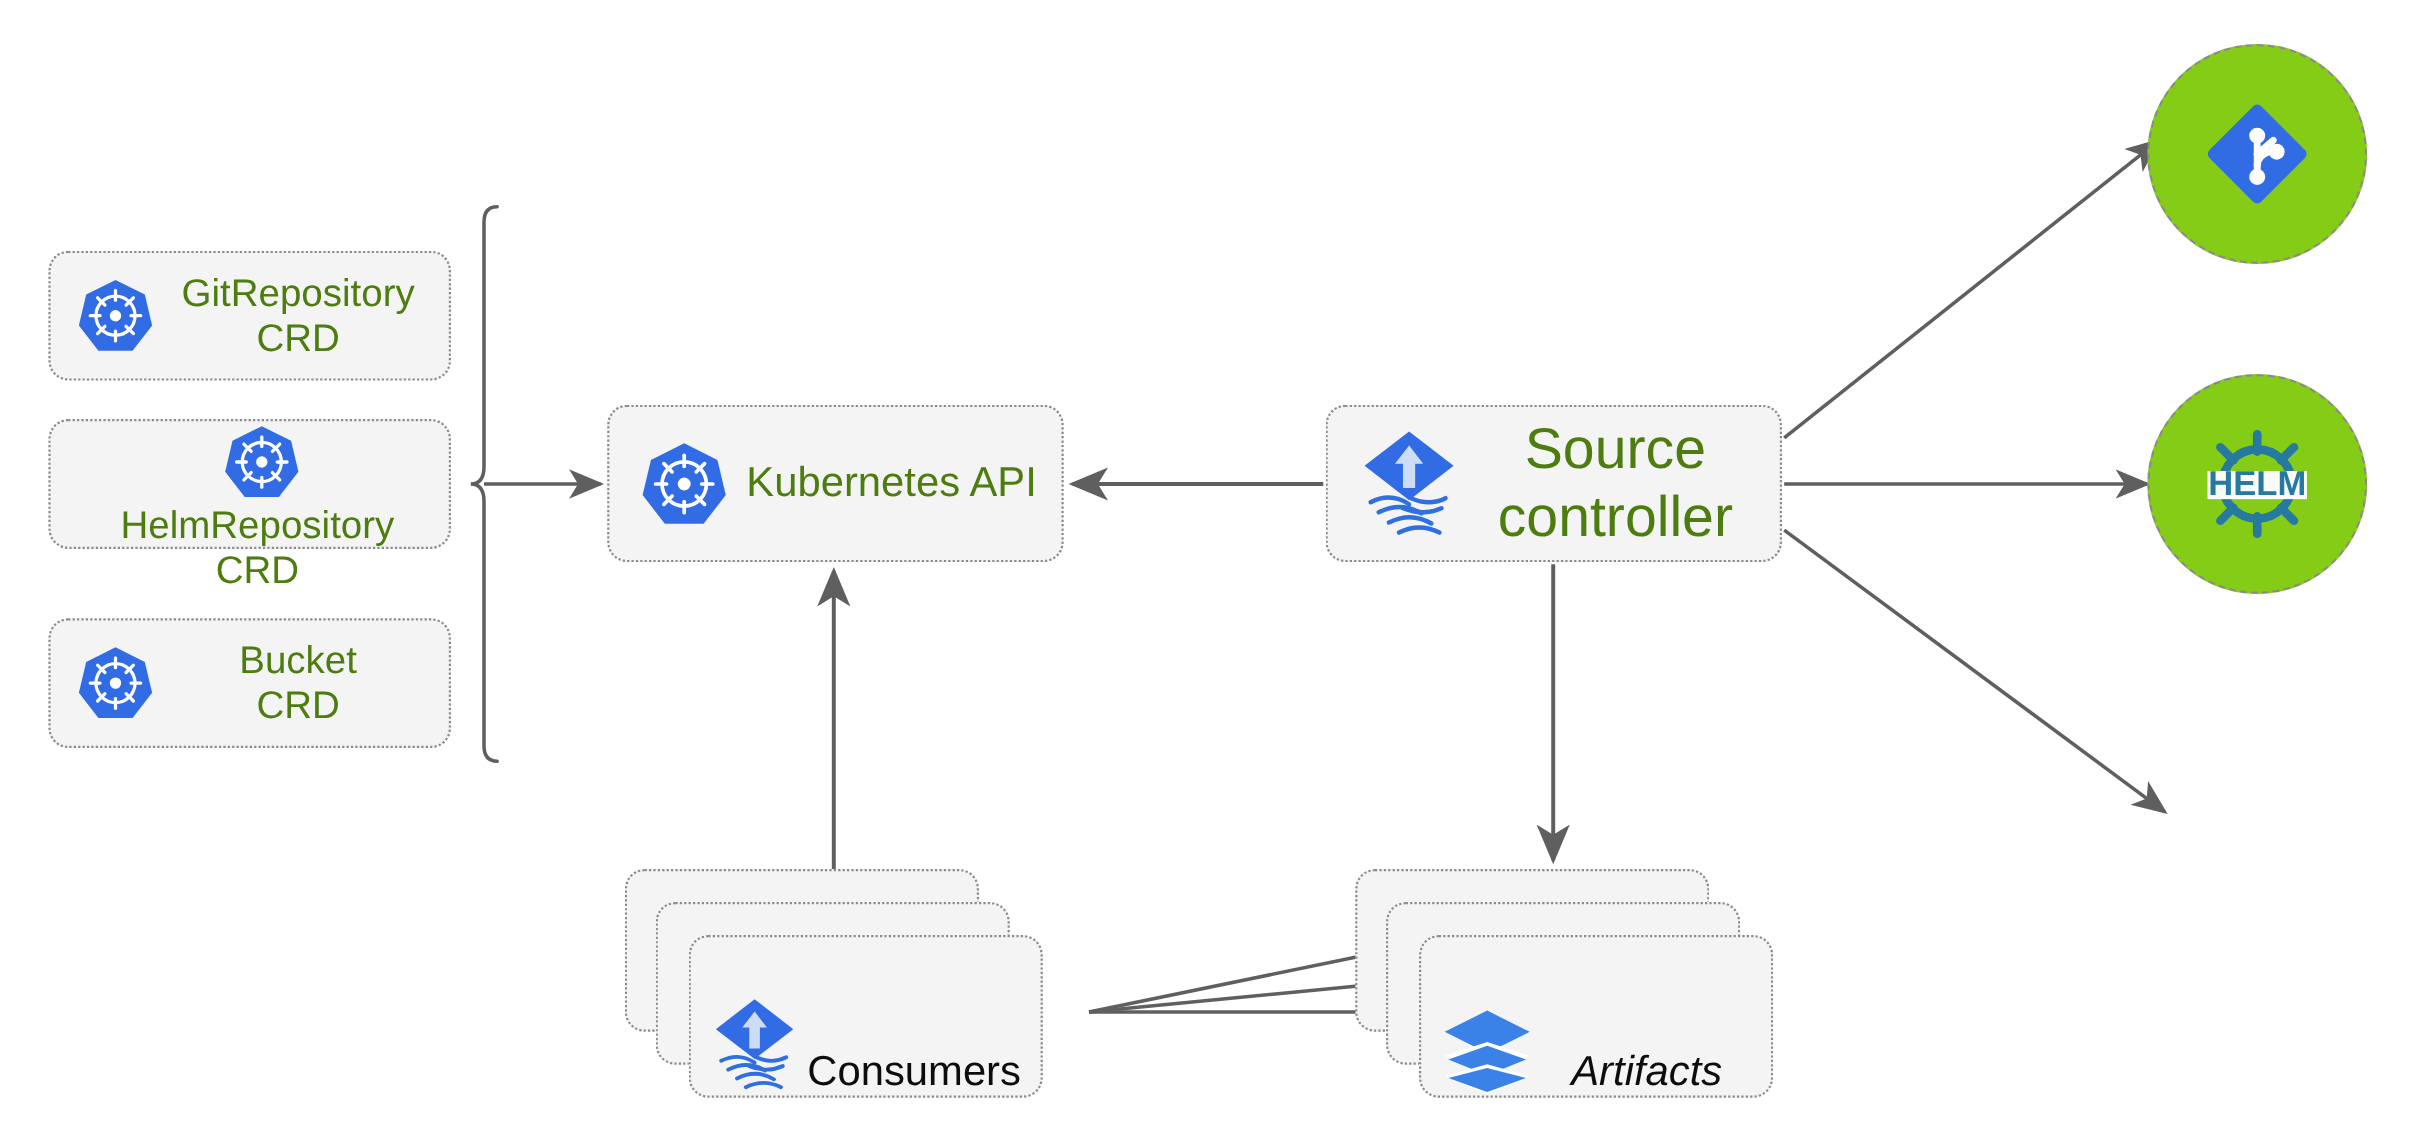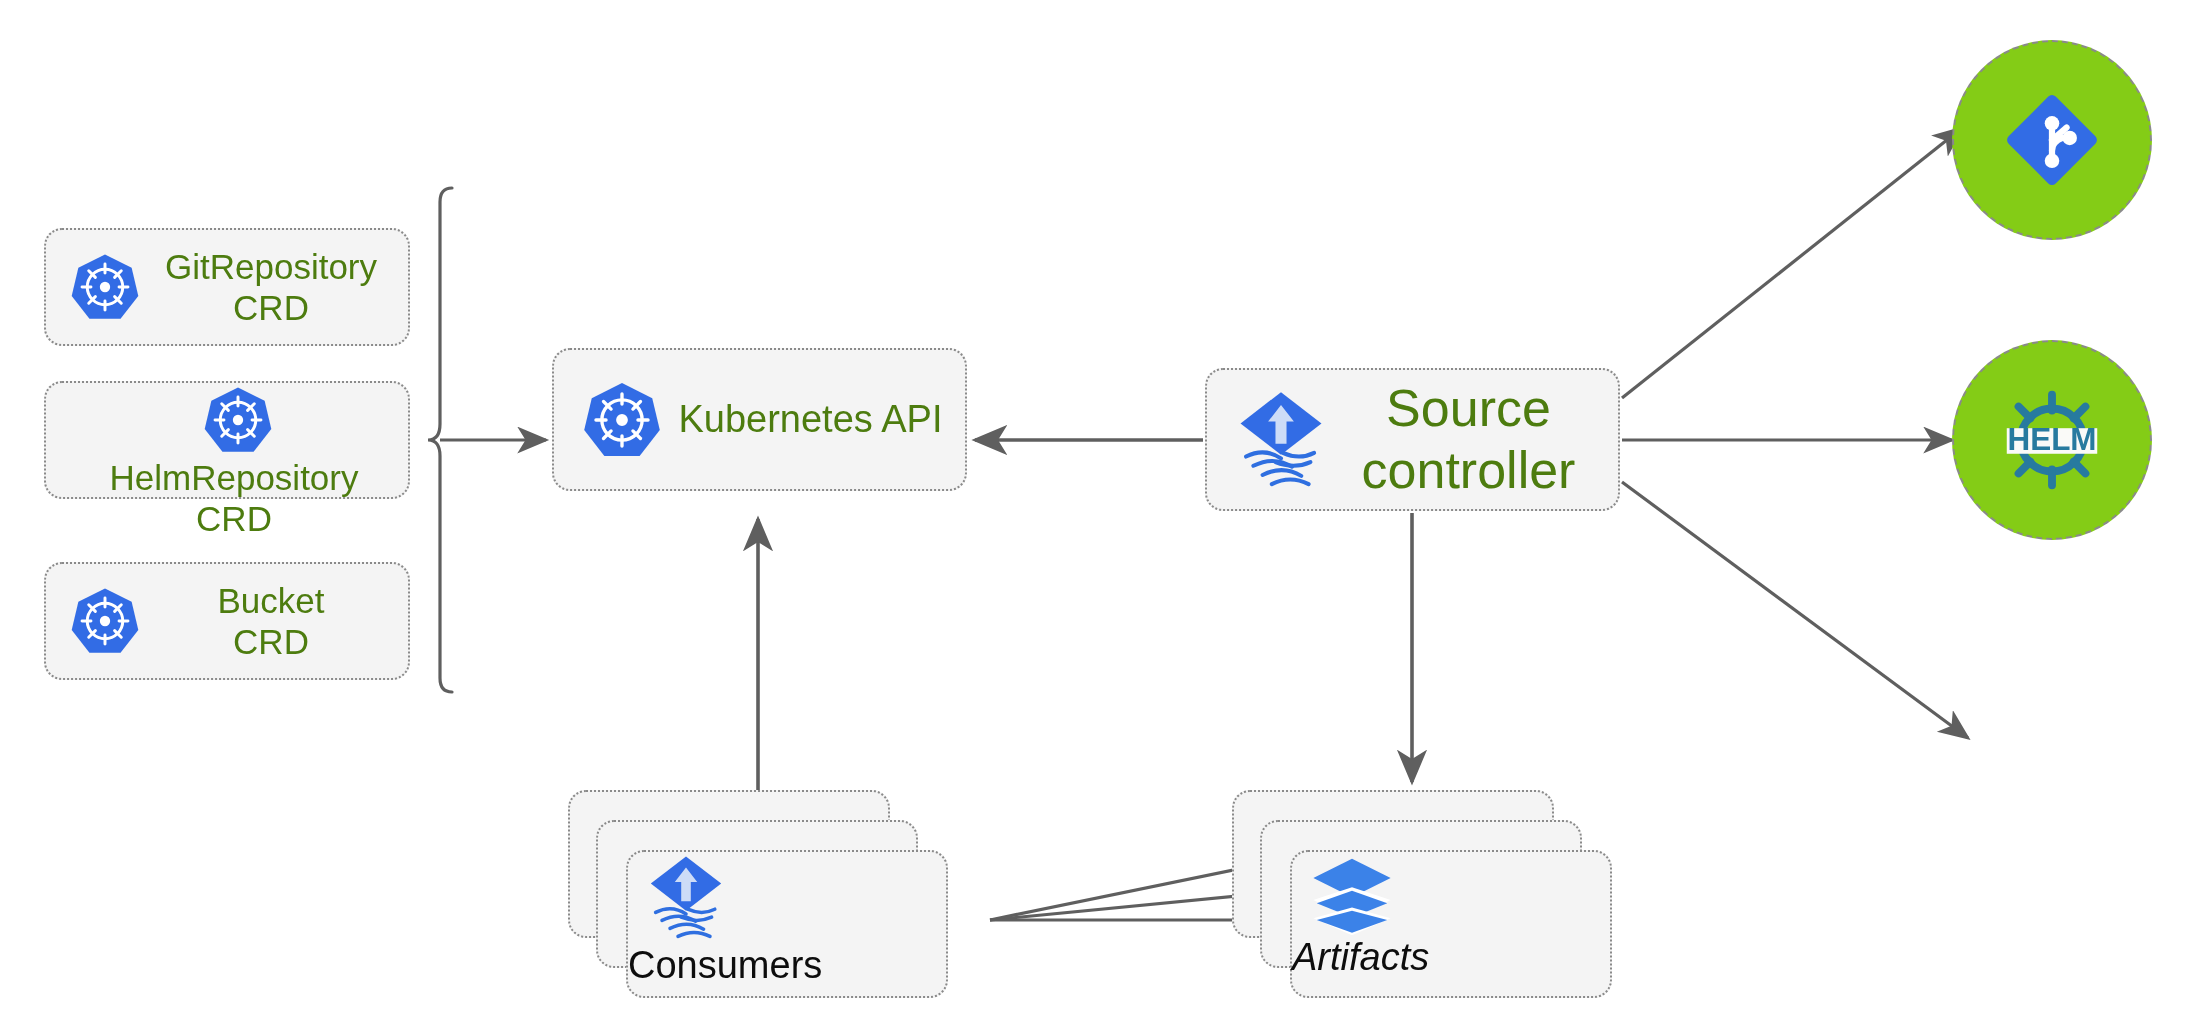--- a/index.html
+++ b/index.html
@@ -61,21 +61,21 @@
     padding-left: 22px;
   }
   .crd .label { font-size: 35px; }
   #crd-git   { top: 228px; }
   #crd-helm  { top: 381px; flex-direction: column; }
   #crd-bucket{ top: 562px; }
 
   
   #k8s-api {
     left: 552px;
-    top: 348px;
+    top: 368px;
     width: 415px;
     height: 143px;
     padding-left: 26px;
   }
   #k8s-api .label { font-size: 38px; text-align: center; }
 
   
   #source-controller {
     left: 1205px;
     top: 368px;
@@ -94,22 +94,22 @@
     box-sizing: border-box;
     background: #f4f4f4;
     border: 2px dotted #8a8a8a;
     border-radius: 18px;
   }
   .stack .card.c1 { left: 0px;  top: 0px;  }
   .stack .card.c2 { left: 28px; top: 30px; }
   .stack .card.c3 {
     left: 58px; top: 60px;
     display: flex;
-    flex-direction: column;
-    align-items: flex-start;
+    flex-direction: row;
+    align-items: flex-end;
     z-index: 3;
   }
   .stack .card .label {
     color: #0d0d0d;
     font-size: 38px;
     flex: 1 1 auto;
     text-align: center;
     padding-right: 10px;
   }
   #consumers-stack { left: 568px; top: 790px; width: 380px; height: 210px; }

